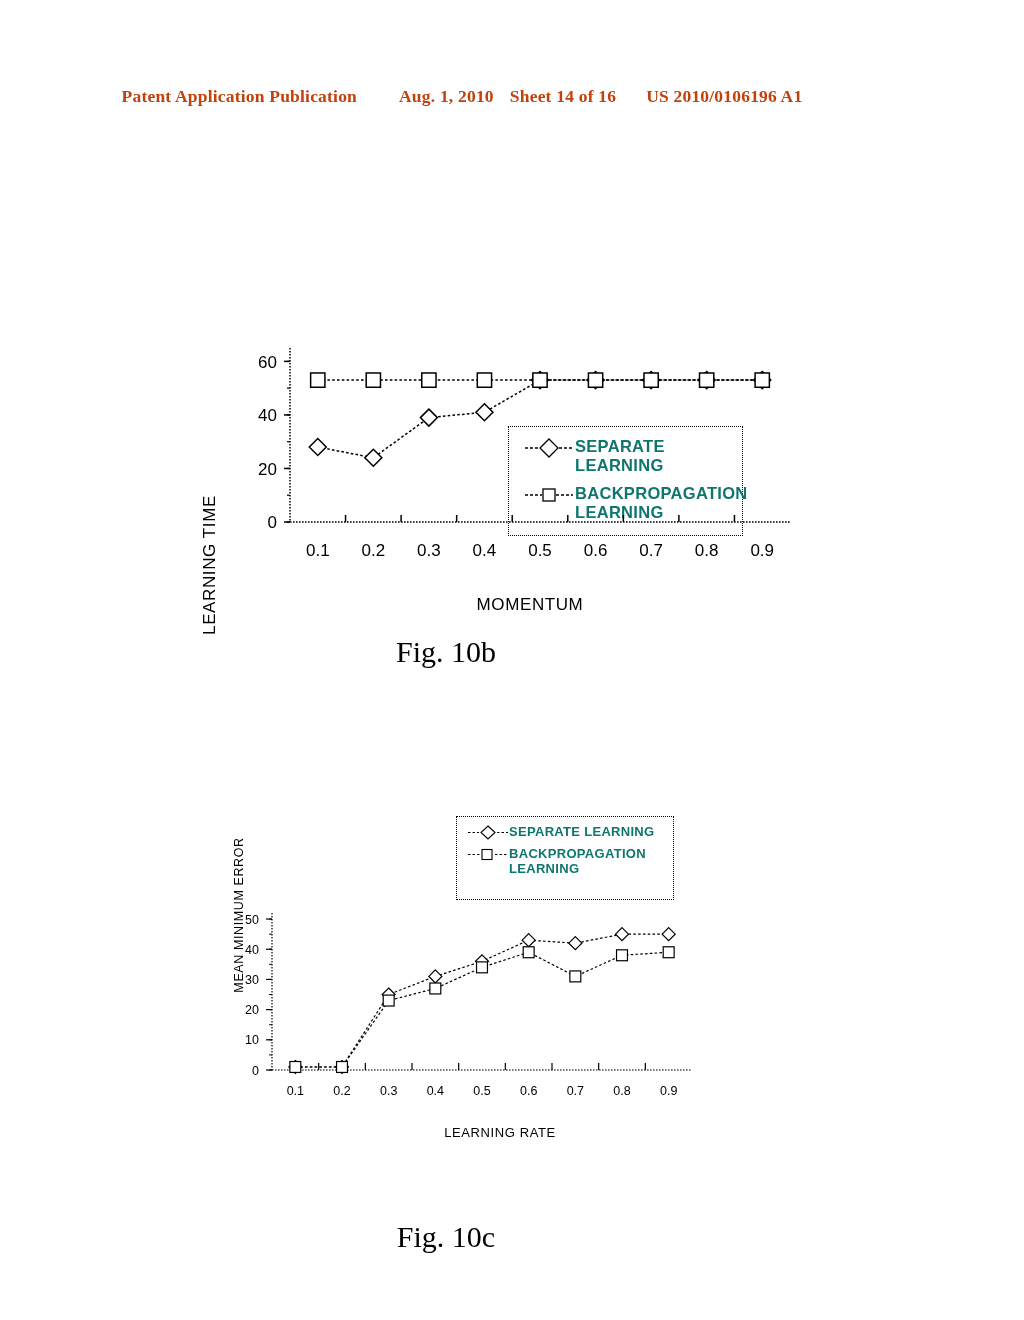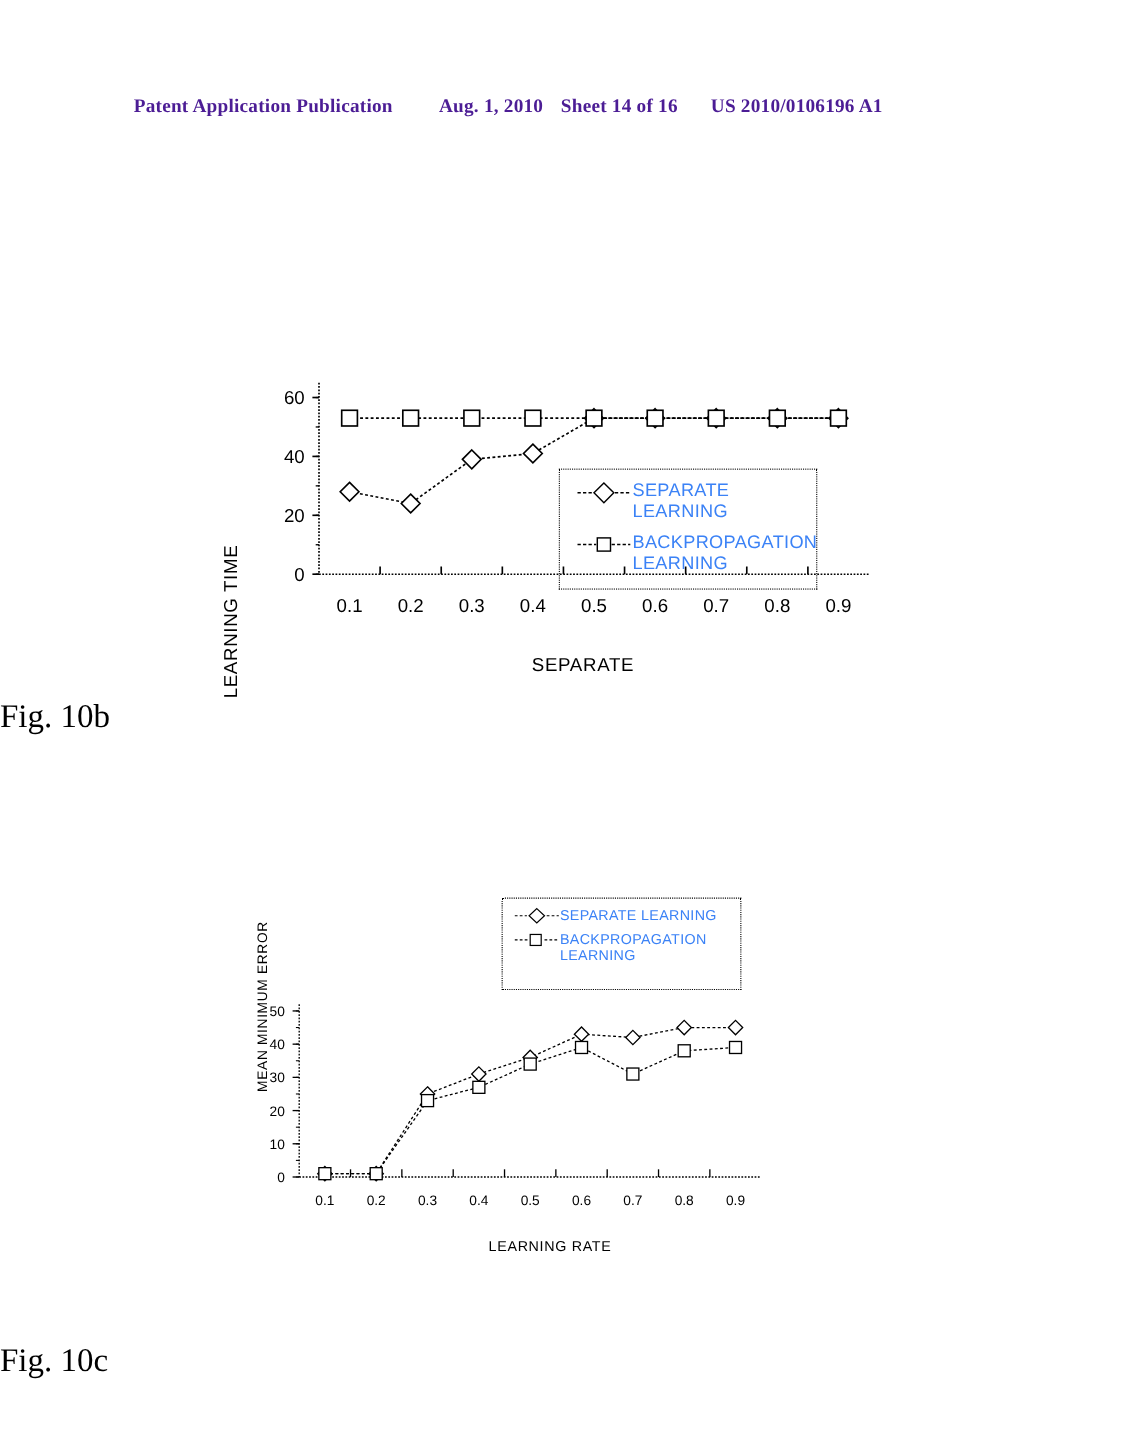--- a/index.html
+++ b/index.html
@@ -15,37 +15,38 @@
   
   .pub-header{
     position:absolute;
     top:86px;left:0;width:924px;
     display:flex;
     justify-content:center;
     align-items:baseline;
     font-family:"Liberation Serif", serif;
     font-weight:bold;
     font-size:17.5px;
-    color:#4c1d95;
+    color:#c2410c;
     letter-spacing:0.2px;
     white-space:nowrap;
   }
   .pub-header .seg{display:inline-block;}
   .sp-1{display:inline-block;width:42px;}
   .sp-2{display:inline-block;width:16px;}
   .sp-3{display:inline-block;width:30px;}
 
   
   .figure{position:absolute;}
   #figure-10b{top:200px;left:0;width:1024px;height:470px;}
   #figure-10c{top:795px;left:0;width:1024px;height:460px;}
 
   .fig-caption{
     position:absolute;
     width:892px;
+    text-align:center;
     font-family:"Liberation Serif", serif;
     font-size:30px;
     color:#000;
   }
 
   
   .legend{
     position:absolute;
     border:1px dotted #000;
     background:#fff;
@@ -56,23 +57,24 @@
     align-items:flex-start;
   }
   .legend-key{
     flex:0 0 auto;
     display:flex;
     align-items:center;
     justify-content:center;
   }
   .legend-label{
     font-family:"Liberation Sans", sans-serif;
-    color:#3b82f6;
+    color:#0f766e;
     line-height:1.18;
     letter-spacing:0.3px;
+    font-weight:bold;
   }
 
   
   #legend-10b{left:508px;top:226px;width:235px;height:110px;padding:10px 0 0 0;}
   #legend-10b .legend-row{margin:0 0 8px 14px;}
   #legend-10b .legend-key{width:52px;height:22px;}
   #legend-10b .legend-label{font-size:16.5px;}
 
   
   #legend-10c{left:456px;top:816px;width:218px;height:84px;padding:7px 0 0 0;}
@@ -196,21 +198,21 @@
         <rect x="366.1933333333334" y="172.98307692307694" width="14.28" height="14.28" fill="#fff" stroke="#000" stroke-width="1.5"></rect>
         <rect x="421.7488888888889" y="172.98307692307694" width="14.28" height="14.28" fill="#fff" stroke="#000" stroke-width="1.5"></rect>
         <rect x="477.30444444444447" y="172.98307692307694" width="14.28" height="14.28" fill="#fff" stroke="#000" stroke-width="1.5"></rect>
         <rect x="532.86" y="172.98307692307694" width="14.28" height="14.28" fill="#fff" stroke="#000" stroke-width="1.5"></rect>
         <rect x="588.4155555555556" y="172.98307692307694" width="14.28" height="14.28" fill="#fff" stroke="#000" stroke-width="1.5"></rect>
         <rect x="643.9711111111111" y="172.98307692307694" width="14.28" height="14.28" fill="#fff" stroke="#000" stroke-width="1.5"></rect>
         <rect x="699.5266666666668" y="172.98307692307694" width="14.28" height="14.28" fill="#fff" stroke="#000" stroke-width="1.5"></rect>
         <rect x="755.0822222222222" y="172.98307692307694" width="14.28" height="14.28" fill="#fff" stroke="#000" stroke-width="1.5"></rect>
       </svg>
 
-    <div class="axis-title-x" style="left:330px;top:395px;width:400px;font-size:17px;">SEPARATE</div>
+    <div class="axis-title-x" style="left:330px;top:395px;width:400px;font-size:17px;">MOMENTUM</div>
 
     <div class="fig-caption" style="top:435px;left:0;">Fig. 10b</div>
   </div>
 
   <div class="figure" id="figure-10c">
 
     <div class="legend" id="legend-10c" style="top:21px;">
       <div class="legend-row">
         <span class="legend-key">
           <svg width="42" height="17" viewBox="0 0 42 17">

